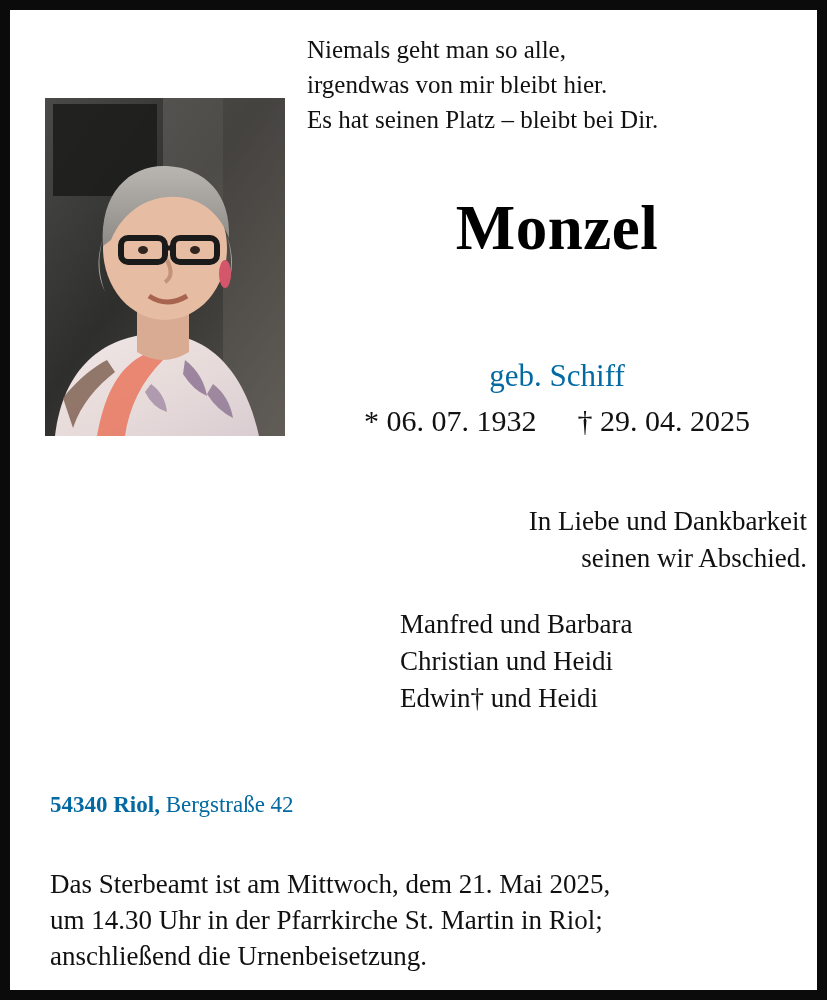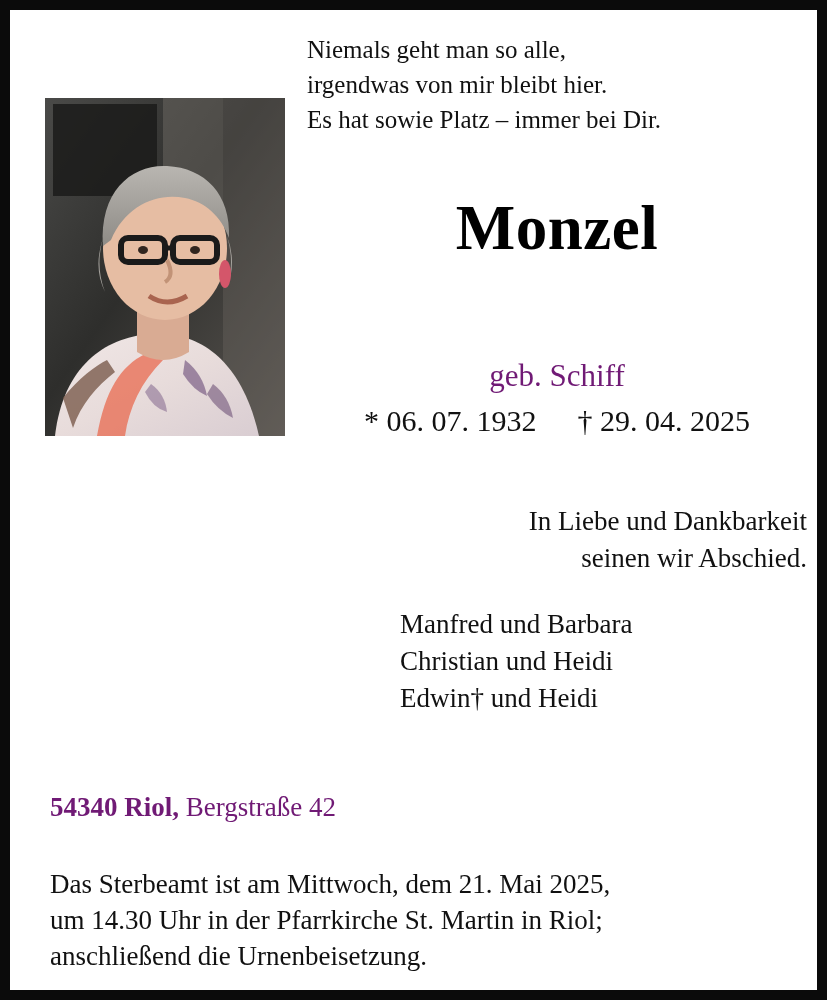--- a/index.html
+++ b/index.html
@@ -77,21 +77,21 @@
     color: #000000;
     letter-spacing: 0.5px;
   }
   .maiden {
     position: absolute;
     left: 297px;
     top: 348px;
     width: 500px;
     text-align: center;
     font-size: 31px;
-    color: #701a75;
+    color: #0369a1;
   }
   .dates {
     position: absolute;
     left: 297px;
     top: 394px;
     width: 500px;
     text-align: center;
     font-size: 30px;
     color: #111111;
     white-space: nowrap;
@@ -120,22 +120,22 @@
     text-align: left;
   }
   .family div { white-space: nowrap; }
 
   
   .address {
     position: absolute;
     left: 40px;
     top: 782px;
     width: 760px;
-    font-size: 27px;
-    color: #701a75;
+    font-size: 23px;
+    color: #0369a1;
   }
   .address .city {
     font-weight: bold;
   }
 
   
   .service {
     position: absolute;
     left: 40px;
     top: 856px;
@@ -148,21 +148,21 @@
 </style>
 </head>
 <body>
 
 <div class="page">
   <div class="inner">
 
     <div class="quote">
       <div>Niemals geht man so alle,</div>
       <div>irgendwas von mir bleibt hier.</div>
-      <div>Es hat sowie Platz – immer bei Dir.</div>
+      <div>Es hat seinen Platz – bleibt bei Dir.</div>
     </div>
 
     <div class="portrait">
       <svg width="240" height="338" viewBox="0 0 240 338" xmlns="http://www.w3.org/2000/svg">
         <defs>
           <linearGradient id="bgGrad" x1="0" y1="0" x2="1" y2="1">
             <stop offset="0%" stop-color="#4a4a48"></stop>
             <stop offset="45%" stop-color="#2e2e2c"></stop>
             <stop offset="100%" stop-color="#5a5651"></stop>
           </linearGradient>

